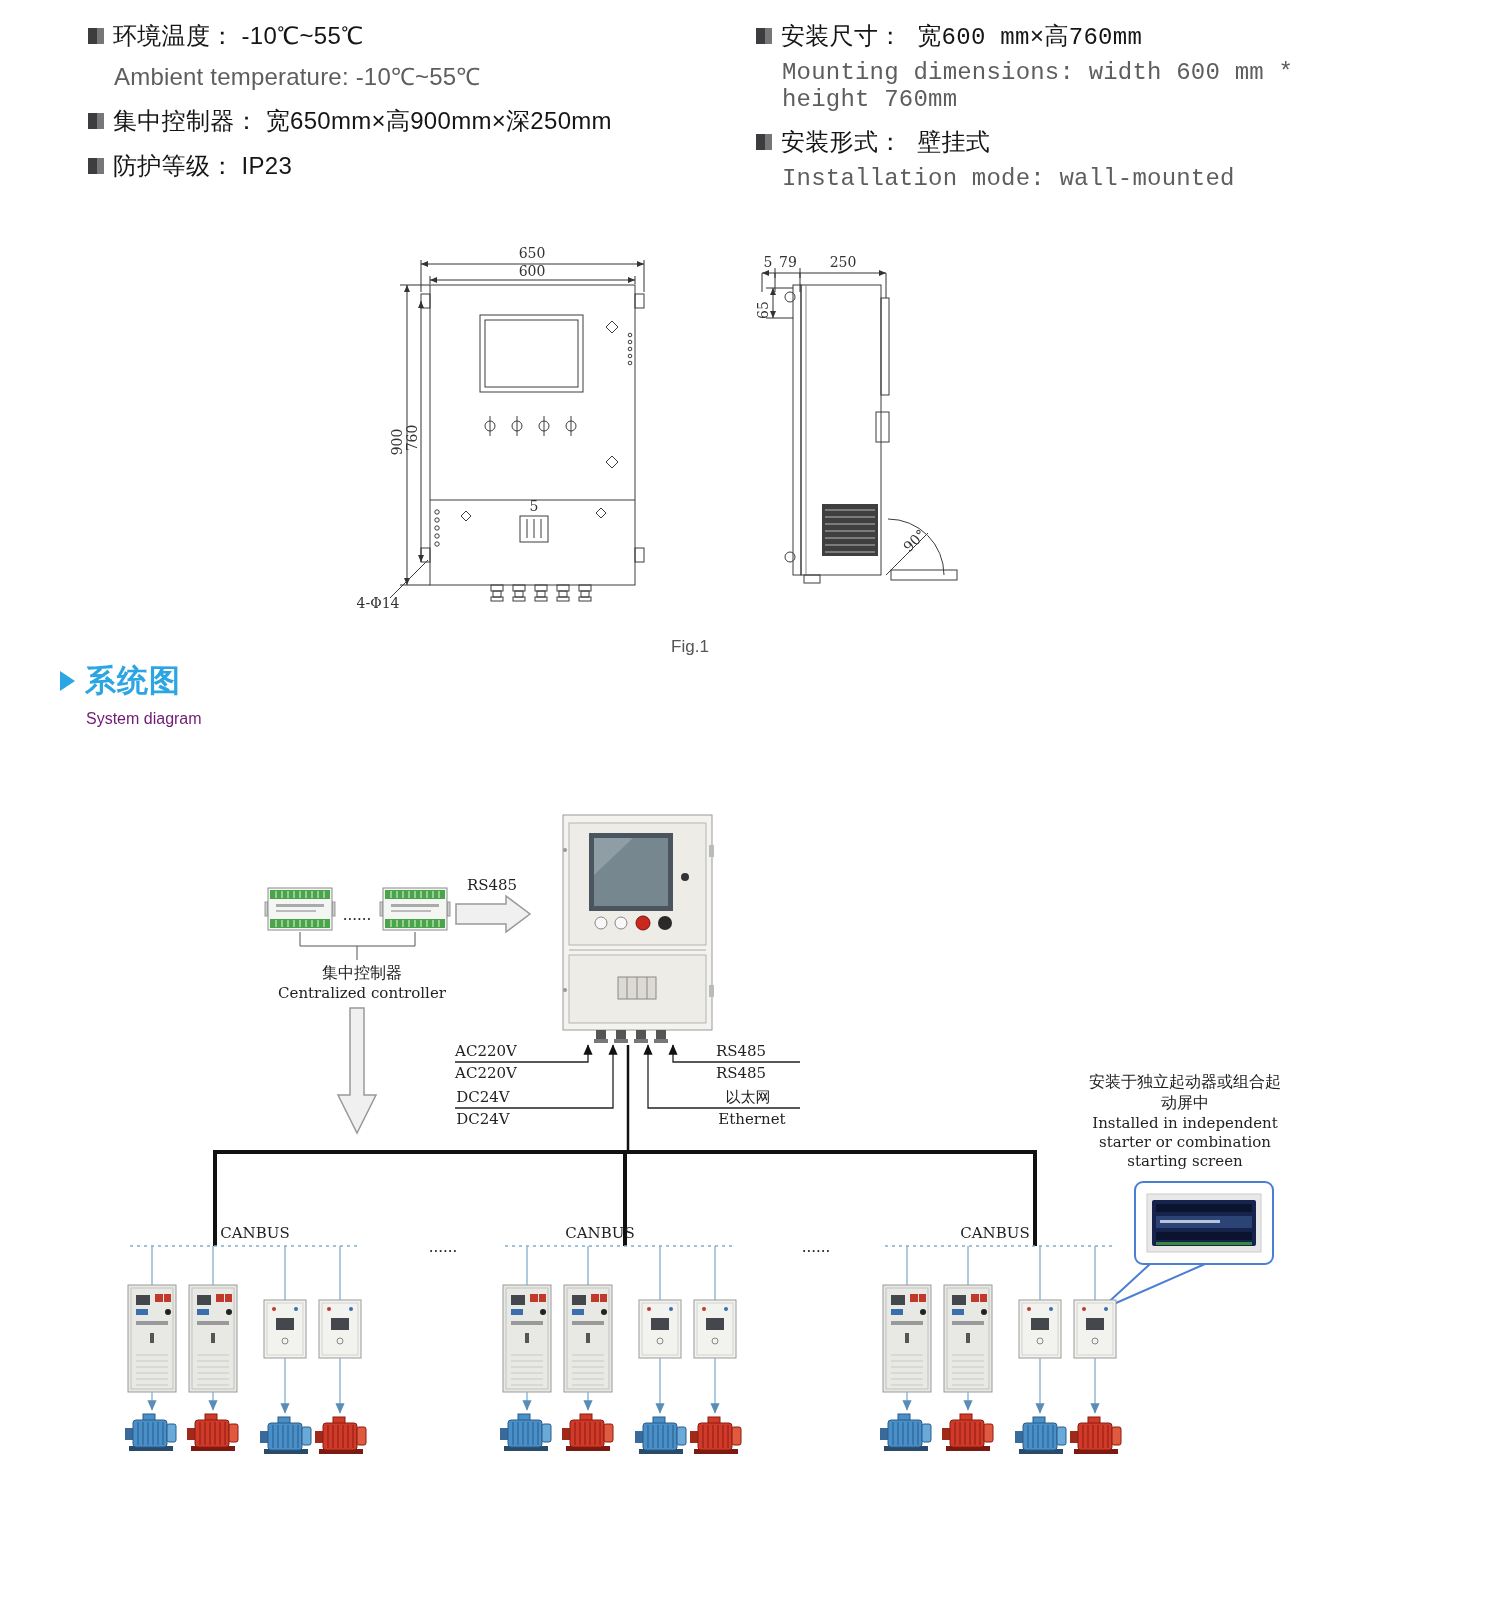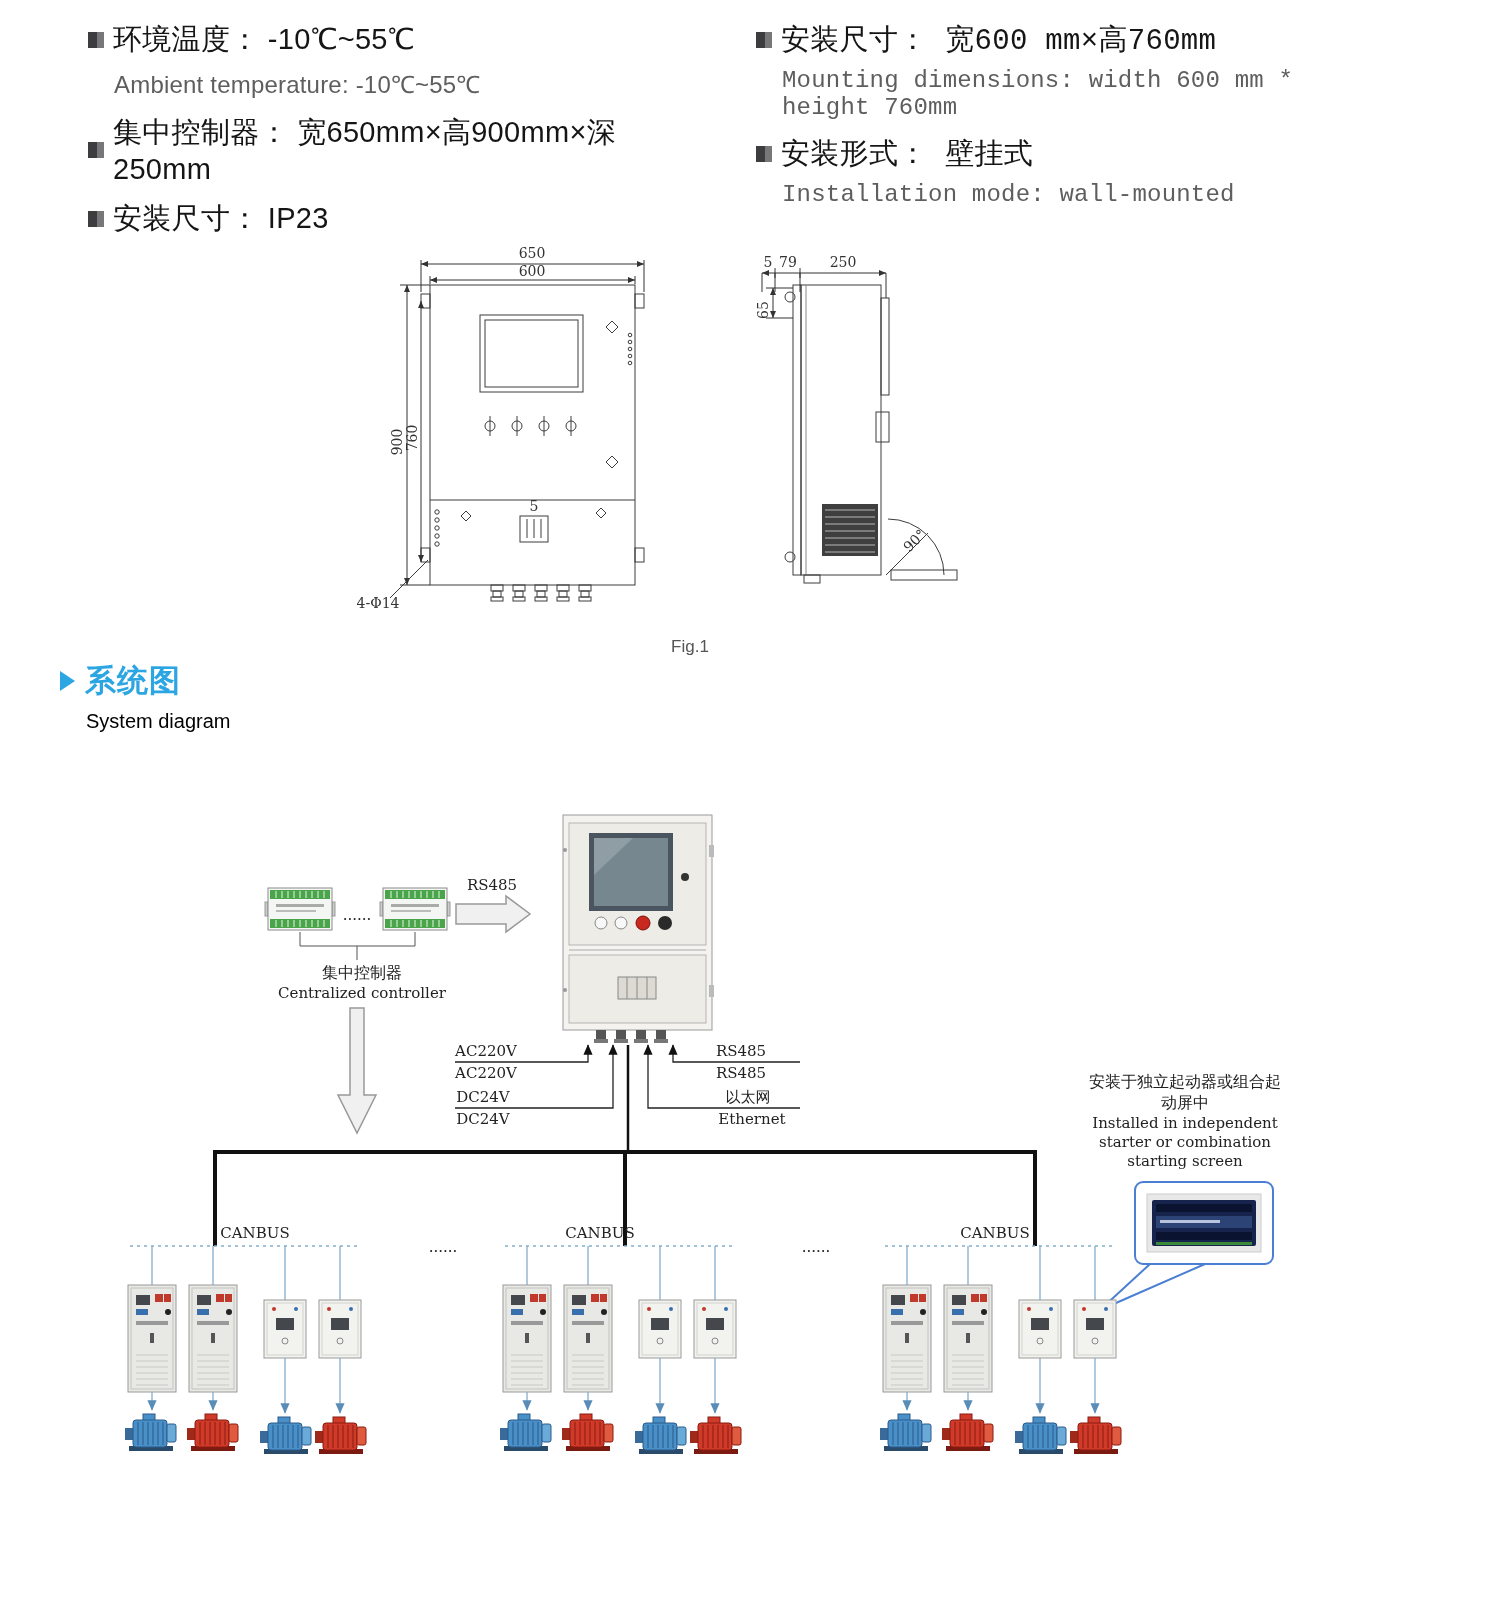--- a/index.html
+++ b/index.html
@@ -3,29 +3,29 @@
 <meta charset="utf-8">
 <style>
   html,body{margin:0;padding:0;}
   body{
     width:1496px;height:1606px;background:#ffffff;position:relative;
     font-family:"Liberation Sans",sans-serif;overflow:hidden;
   }
   .abs{position:absolute;}
   
   .spec-item{margin-bottom:13px;}
-  .spec-zh{font-size:29px;color:#151515;display:flex;align-items:center;gap:9px;letter-spacing:.3px;}
+  .spec-zh{font-size:24px;color:#151515;display:flex;align-items:center;gap:9px;letter-spacing:.3px;}
   .bullet{width:16px;height:16px;display:inline-block;flex:0 0 16px;
     background:linear-gradient(90deg,#3d3d3f 55%,#77777a 55%);}
   .spec-en{font-size:24px;color:#5e5e5e;margin:7px 0 0 26px;letter-spacing:.2px;}
   
   .sec-row{display:flex;align-items:center;gap:10px;}
   .sec-arrow{width:0;height:0;border-left:15px solid #2BA6E3;border-top:10px solid transparent;border-bottom:10px solid transparent;}
   .sec-title{font-size:31px;color:#2BA6E3;font-weight:600;letter-spacing:1px;}
-  .sec-sub{font-size:20px;color:#000000;margin:8px 0 0 26px;}
+  .sec-sub{font-size:16px;color:#701a75;margin:8px 0 0 26px;}
   
   svg text{font-family:"DejaVu Serif",serif;fill:#222;}
   .dimtxt{font-size:14px;fill:#333;}
   .lbl15{font-size:15px;}
   .lbl16{font-size:16px;}
   .cap{font-family:"Liberation Sans",sans-serif;font-size:17px;fill:#555;}
   .notezh{font-size:16px;}
   .noteen{font-size:15px;}
 </style>
 </head>
@@ -41,21 +41,21 @@
   </div>
   <div class="spec-item">
     <div class="spec-zh">
       <span class="bullet"></span>
       <span>集中控制器： 宽650mm×高900mm×深250mm</span>
     </div>
   </div>
   <div class="spec-item">
     <div class="spec-zh">
       <span class="bullet"></span>
-      <span>安装尺寸： IP23</span>
+      <span>防护等级： IP23</span>
     </div>
   </div>
 </div>
 
 <div class="abs" style="left:756px;top:20px;width:600px;font-family:Liberation Mono, monospace;">
   <div class="spec-item">
     <div class="spec-zh">
       <span class="bullet"></span>
       <span>安装尺寸： 宽600 mm×高760mm</span>
     </div>

